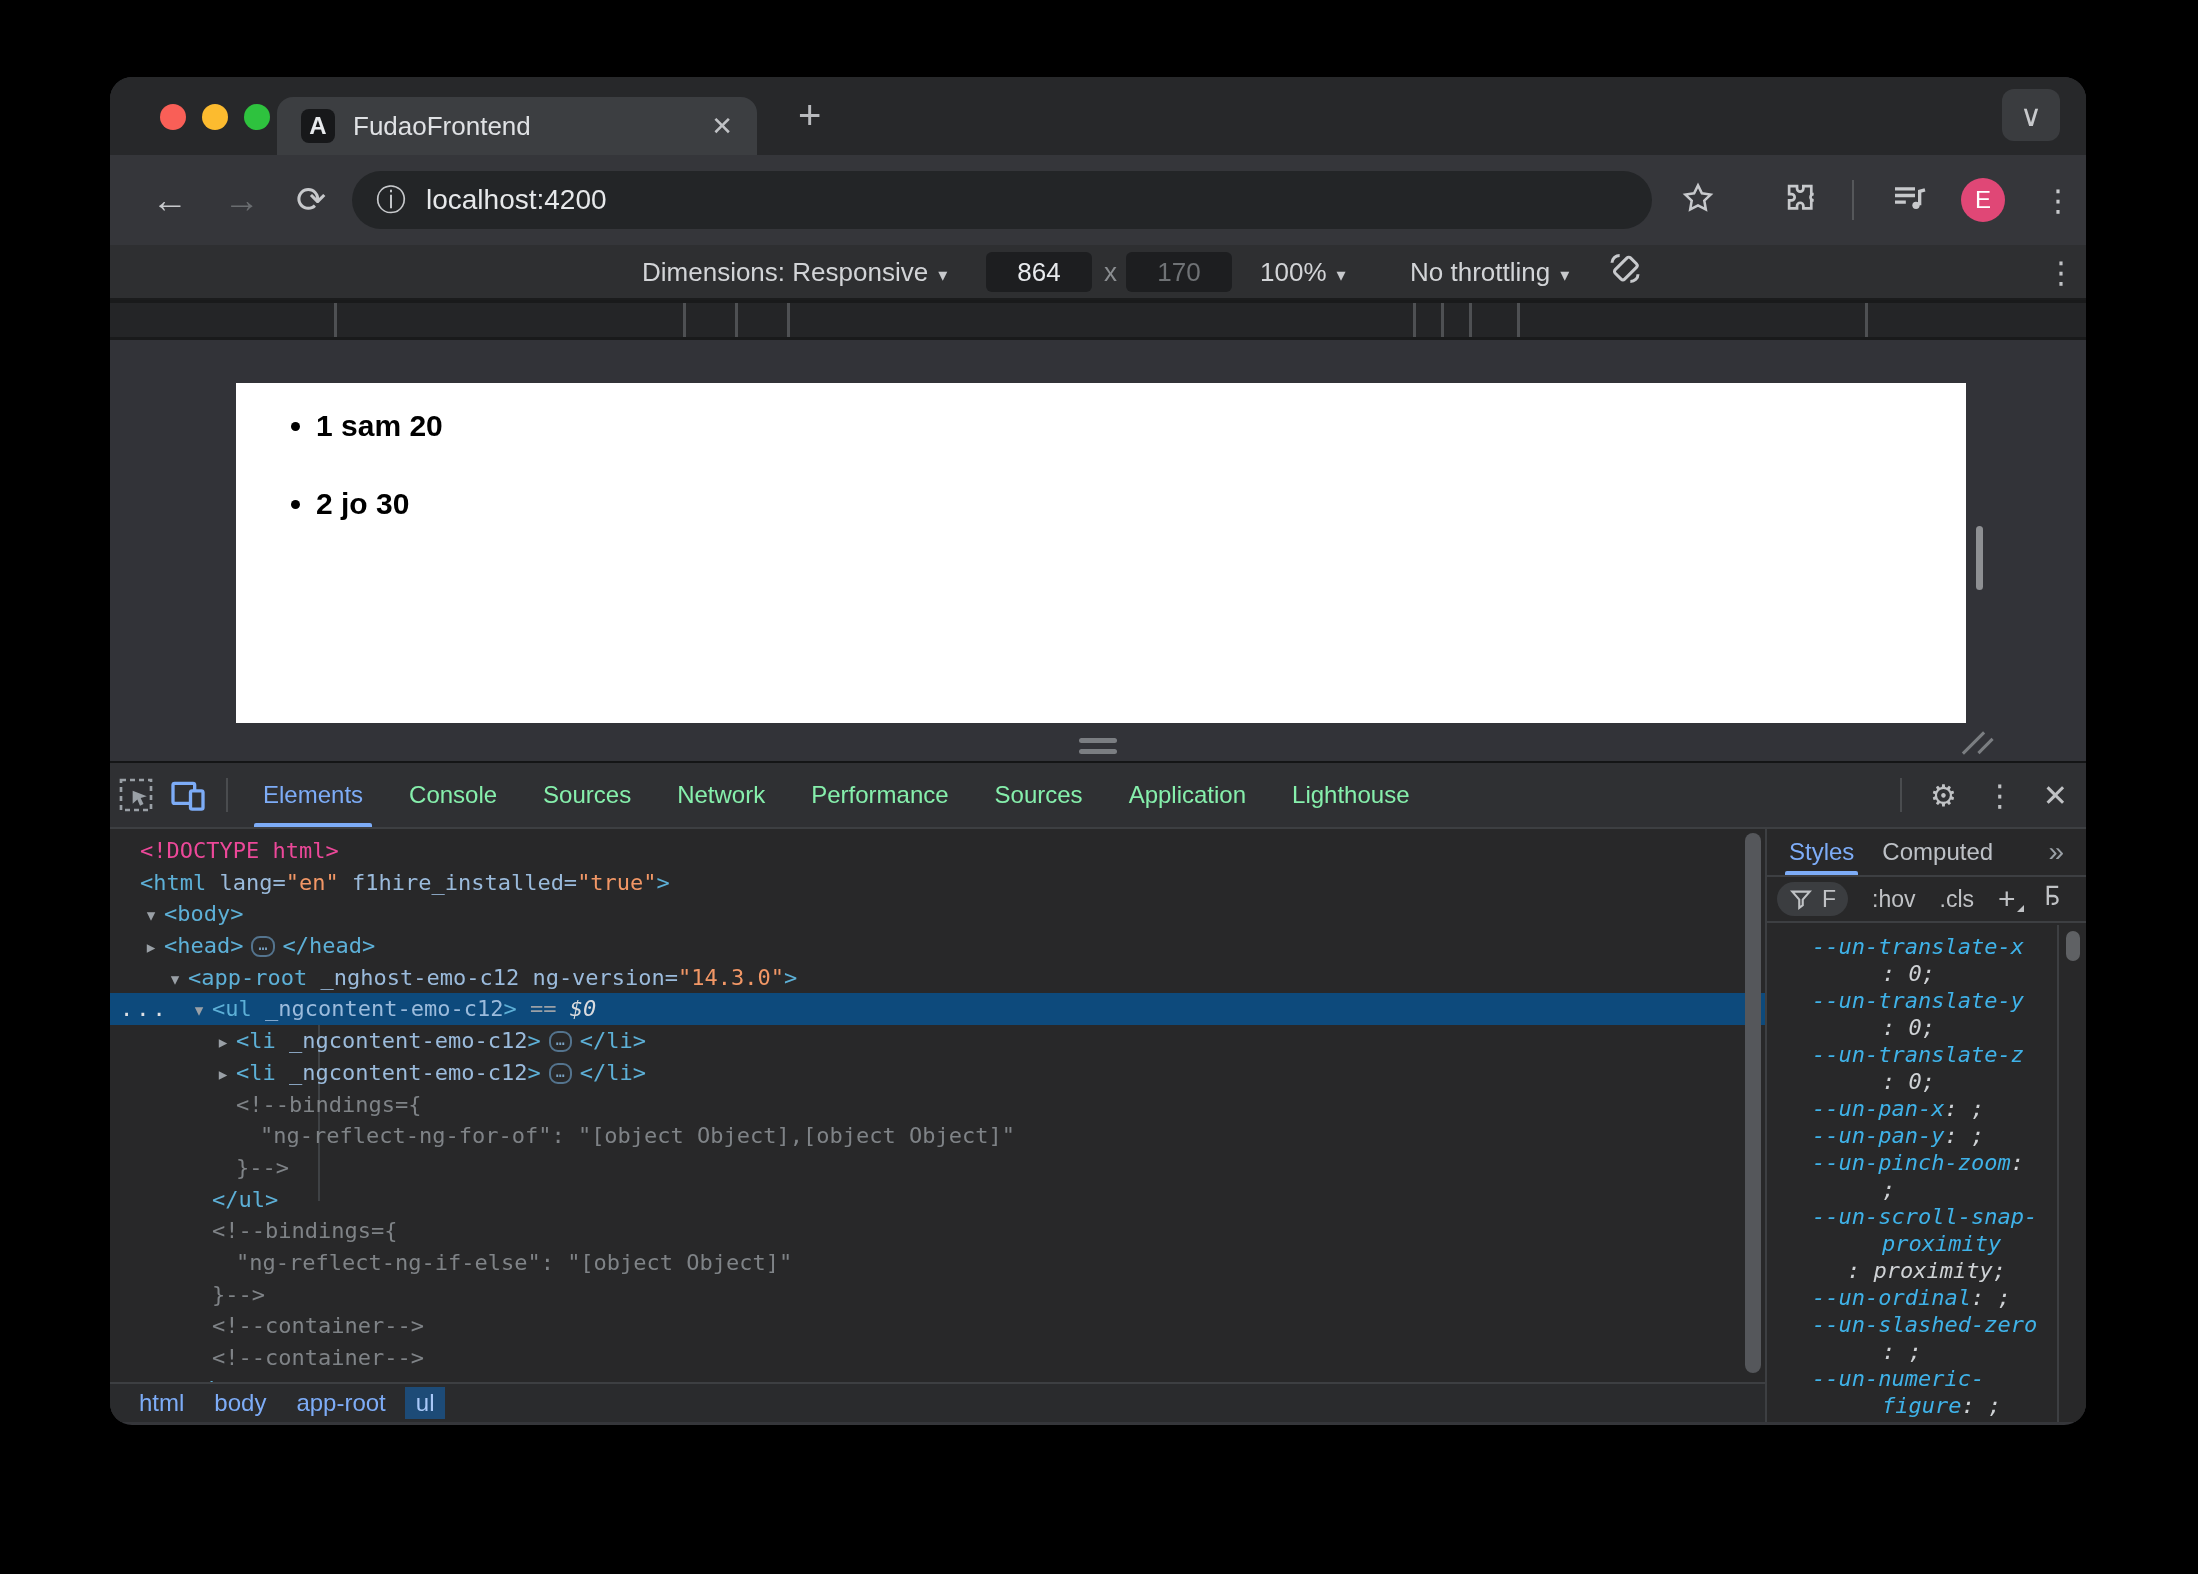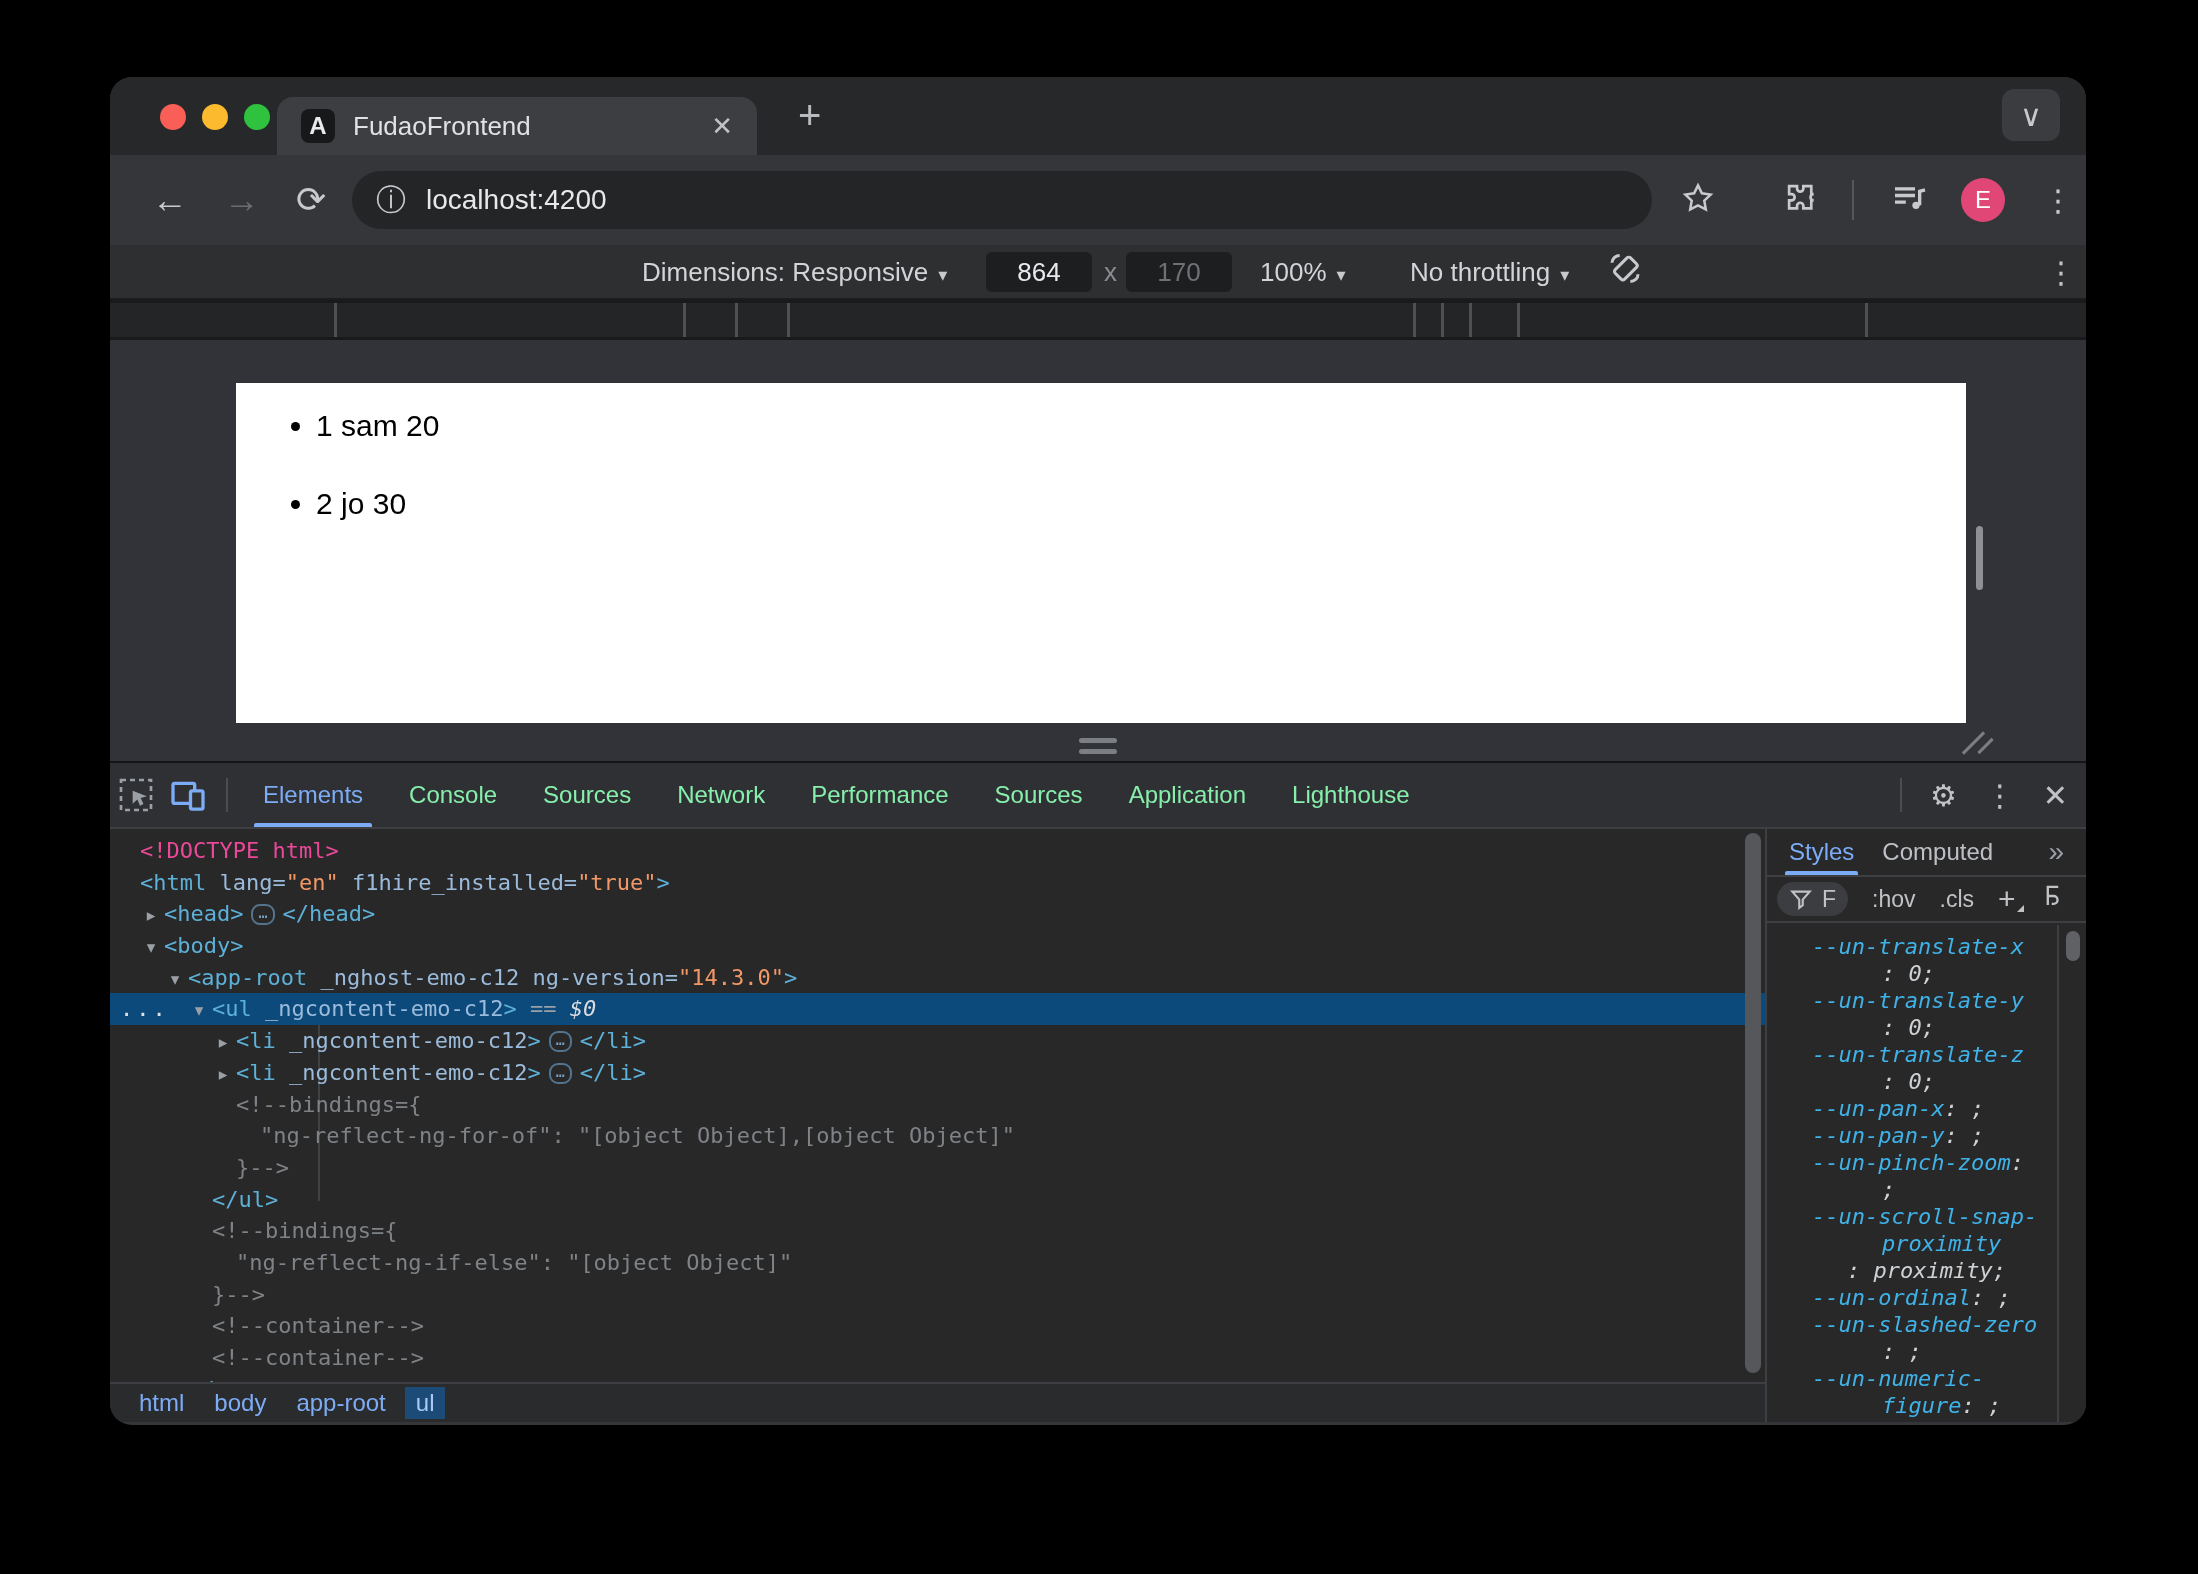--- a/index.html
+++ b/index.html
@@ -45,21 +45,21 @@
   .caret { font-size:18px; color:#c7c9cc; margin-left:10px; }
   .dim-box { position:absolute; top:7px; width:106px; height:40px; background:#1d1e20; border-radius:6px;
     display:flex; align-items:center; justify-content:center; font-size:26px; }
   .dim-box.w { color:#e8eaed; } .dim-box.h { color:#6f7275; }
 
   
   .mediabar { height:40px; background:#242527; border-top:3px solid #191a1b; border-bottom:3px solid #191a1b; position:relative; }
   .mb-div { position:absolute; top:0; bottom:0; width:3px; background:#4e5053; }
 
   
-  .canvas { height:421px; background:#323338; position:relative; }
+  .canvas { height:421px; background:#323338; position:relative;font-weight:bold; }
   .viewport { position:absolute; left:126px; top:43px; width:1730px; height:340px; background:#fff;
     color:#000; font-size:30px; overflow:hidden; }
   .viewport ul { margin:26px 0 0 0; padding-left:80px; }
   .viewport li { margin-bottom:44px; }
   .vp-scroll { position:absolute; left:1866px; top:186px; width:7px; height:64px; background:#8e9093; border-radius:4px; }
   .drag-handle { position:absolute; left:969px; top:398px; }
   .drag-handle i { display:block; width:38px; height:5px; background:#7b7e82; border-radius:3px; margin-bottom:6px; }
   .grip { position:absolute; left:1852px; top:386px; width:36px; height:34px; }
   .grip i { position:absolute; width:3px; background:#7b7e82; transform:rotate(45deg); }
   .grip i:first-child { left:10px; top:2px; height:30px; }
@@ -257,22 +257,22 @@
         <span class="glyph-btn">✕</span>
       </div>
     </div>
 
     <div class="dt-main">
       <div class="dom-col">
         <div class="dom-tree">
           <div class="indent-guide"></div>
         <div class="dom-row" style="padding-left: 30px;"><span class="tok-d">&lt;!DOCTYPE html&gt;</span></div>
             <div class="dom-row" style="padding-left: 30px;"><span class="tok-t">&lt;html</span><span class="tok-a"> lang=</span><span class="tok-v">"en"</span><span class="tok-a"> f1hire_installed=</span><span class="tok-v">"true"</span><span class="tok-t">&gt;</span></div>
+            <div class="dom-row" style="padding-left: 54px;"><span class="arrow">▾</span><span class="tok-t">&lt;body&gt;</span></div>
             <div class="dom-row" style="padding-left: 54px;"><span class="arrow">▸</span><span class="tok-t">&lt;head&gt;</span><span class="adorner">…</span><span class="tok-t">&lt;/head&gt;</span></div>
-            <div class="dom-row" style="padding-left: 54px;"><span class="arrow">▾</span><span class="tok-t">&lt;body&gt;</span></div>
             <div class="dom-row" style="padding-left: 78px;"><span class="arrow">▾</span><span class="tok-t">&lt;app-root</span><span class="tok-a"> _nghost-emo-c12</span><span class="tok-a"> ng-version=</span><span class="tok-v">"14.3.0"</span><span class="tok-t">&gt;</span></div>
             <div class="dom-row sel" style="padding-left: 102px;"><span class="gutter">...</span><span class="arrow">▾</span><span class="tok-t">&lt;ul</span><span class="tok-a"> _ngcontent-emo-c12</span><span class="tok-t">&gt;</span><span class="tok-eq"> == </span><span class="tok-dol">$0</span></div>
             <div class="dom-row" style="padding-left: 126px;"><span class="arrow">▸</span><span class="tok-t">&lt;li</span><span class="tok-a"> _ngcontent-emo-c12</span><span class="tok-t">&gt;</span><span class="adorner">…</span><span class="tok-t">&lt;/li&gt;</span></div>
             <div class="dom-row" style="padding-left: 126px;"><span class="arrow">▸</span><span class="tok-t">&lt;li</span><span class="tok-a"> _ngcontent-emo-c12</span><span class="tok-t">&gt;</span><span class="adorner">…</span><span class="tok-t">&lt;/li&gt;</span></div>
             <div class="dom-row" style="padding-left: 126px;"><span class="tok-m">&lt;!--bindings={</span></div>
             <div class="dom-row" style="padding-left: 150px;"><span class="tok-m">"ng-reflect-ng-for-of": "[object Object],[object Object]"</span></div>
             <div class="dom-row" style="padding-left: 126px;"><span class="tok-m">}--&gt;</span></div>
             <div class="dom-row" style="padding-left: 102px;"><span class="tok-t">&lt;/ul&gt;</span></div>
             <div class="dom-row" style="padding-left: 102px;"><span class="tok-m">&lt;!--bindings={</span></div>
             <div class="dom-row" style="padding-left: 126px;"><span class="tok-m">"ng-reflect-ng-if-else": "[object Object]"</span></div>

